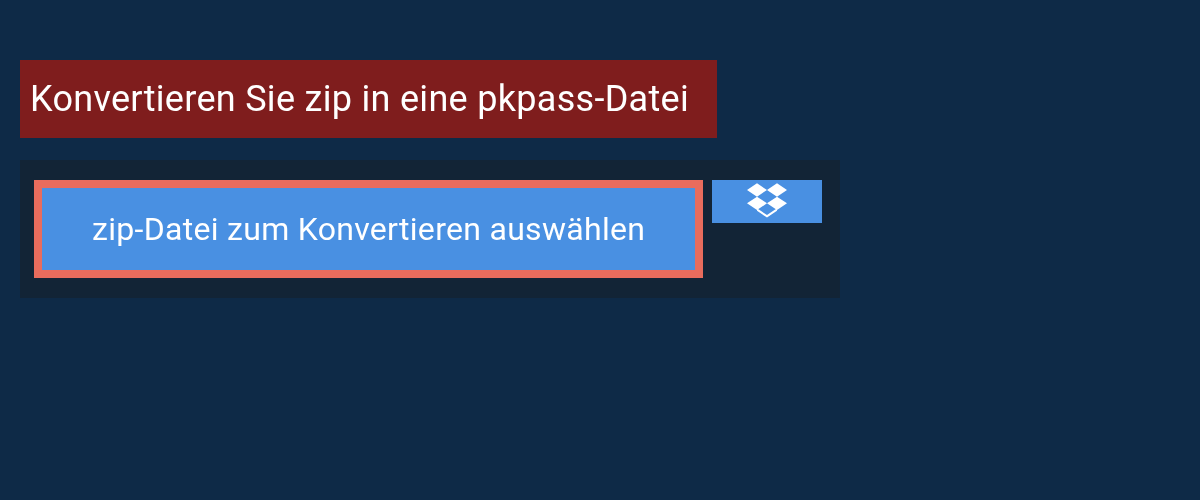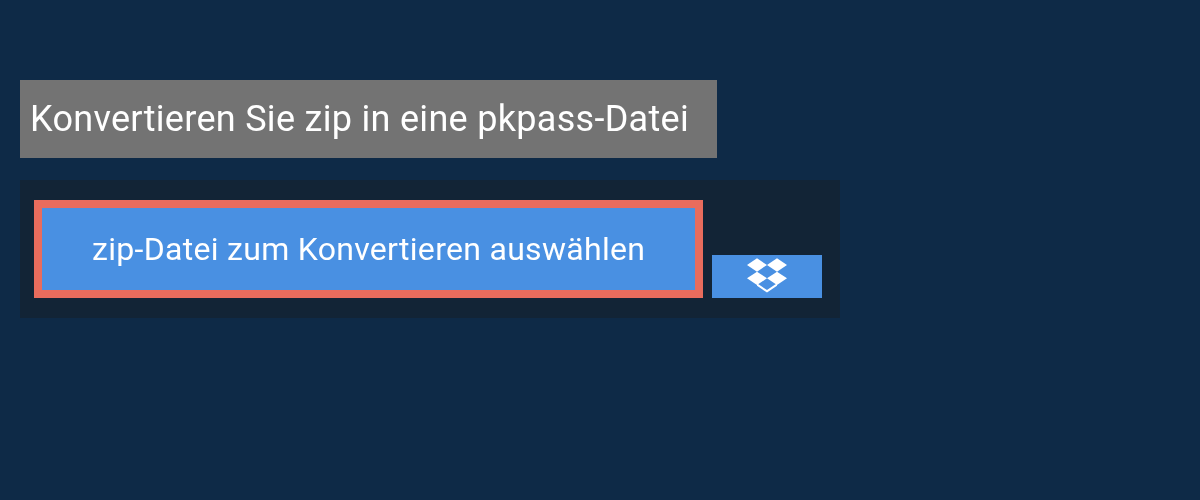--- a/index.html
+++ b/index.html
@@ -15,39 +15,38 @@
       font-family: -apple-system, BlinkMacSystemFont, "Segoe UI", Roboto, Helvetica, Arial, sans-serif;
       overflow: hidden;
     }
 
     .content-wrapper {
       padding-left: 20px;
       padding-top: 60px;
     }
 
     .heading-box {
-      background-color: #737373;
+      background-color: #7f1d1d;
       display: inline-block;
       padding: 18px 28px 18px 10px;
-      margin-top: 20px;
     }
 
     .heading-text {
       color: #ffffff;
       font-size: 36px;
       font-weight: 400;
       letter-spacing: 0.3px;
     }
 
     .controls-box {
       background-color: #122436;
       display: inline-flex;
       padding: 20px 18px 20px 14px;
       margin-top: 22px;
-      align-items: flex-end;
+      align-items: flex-start;
       gap: 9px;
     }
 
     .select-file-button {
       background-color: #4990e2;
       border: 8px solid #e86c5d;
       color: #ffffff;
       font-size: 32px;
       font-weight: 400;
       padding: 22px 50px;

